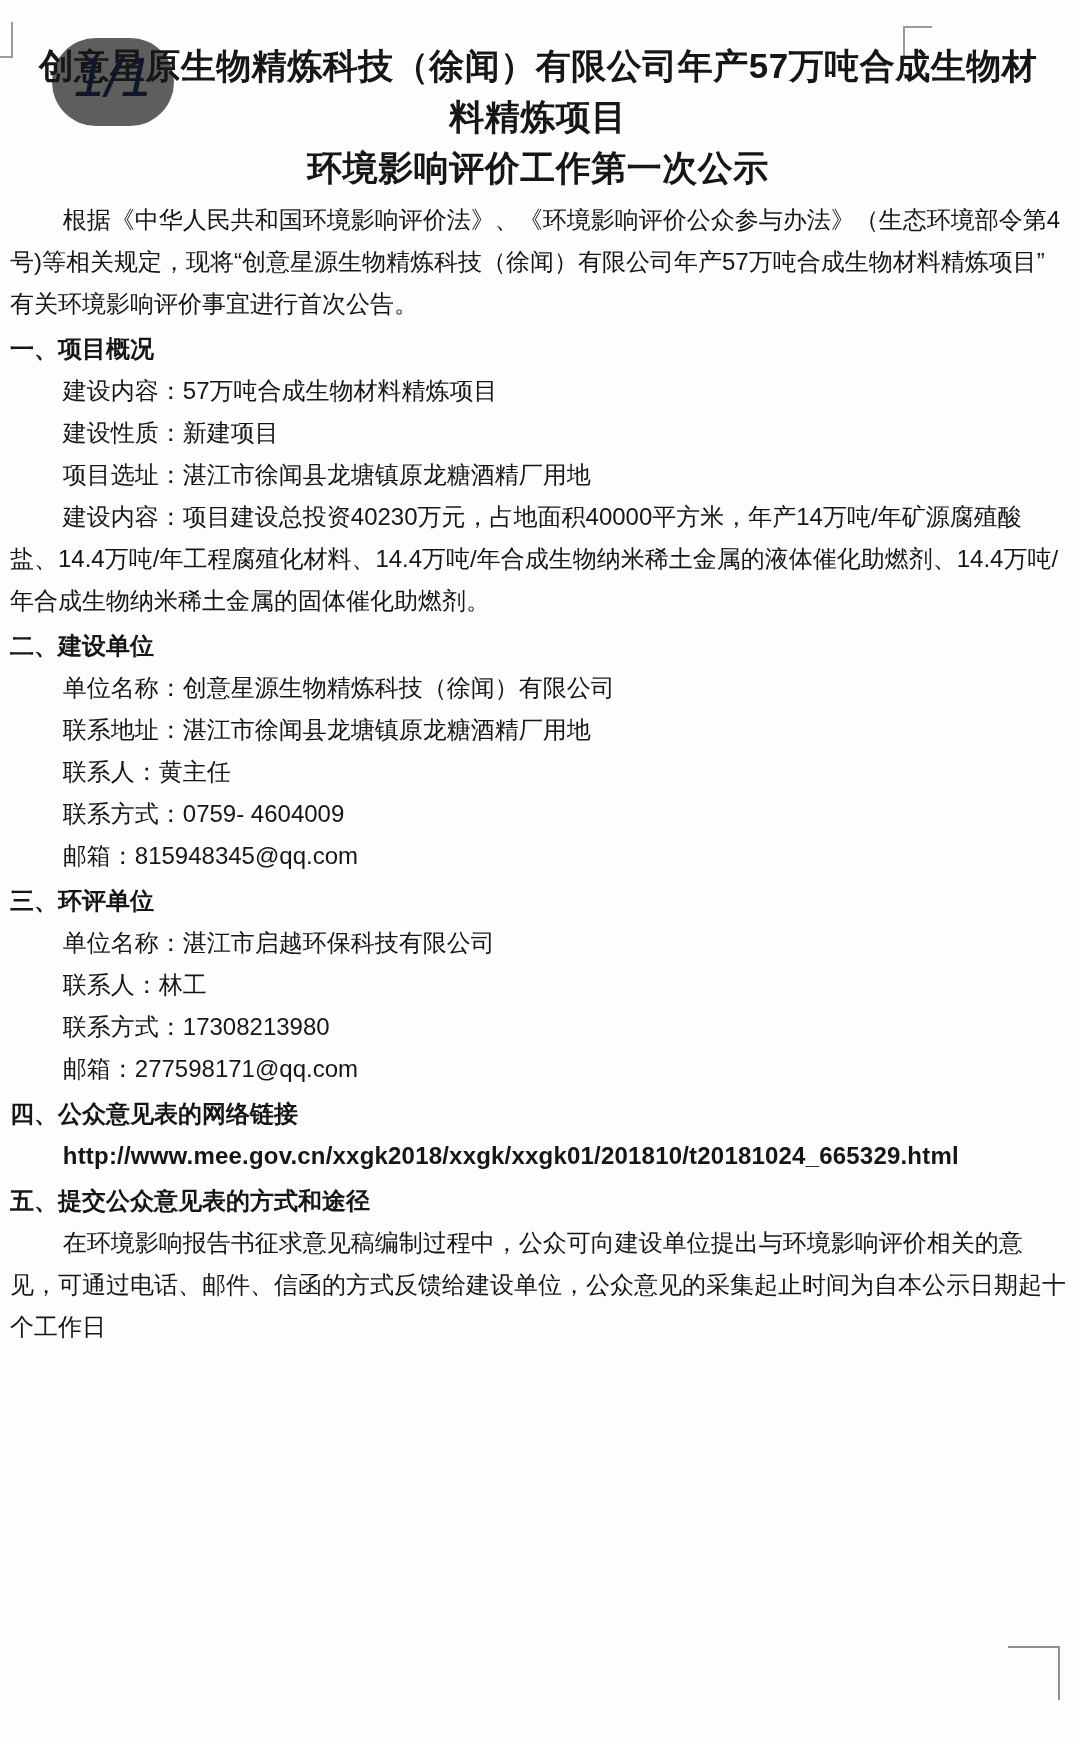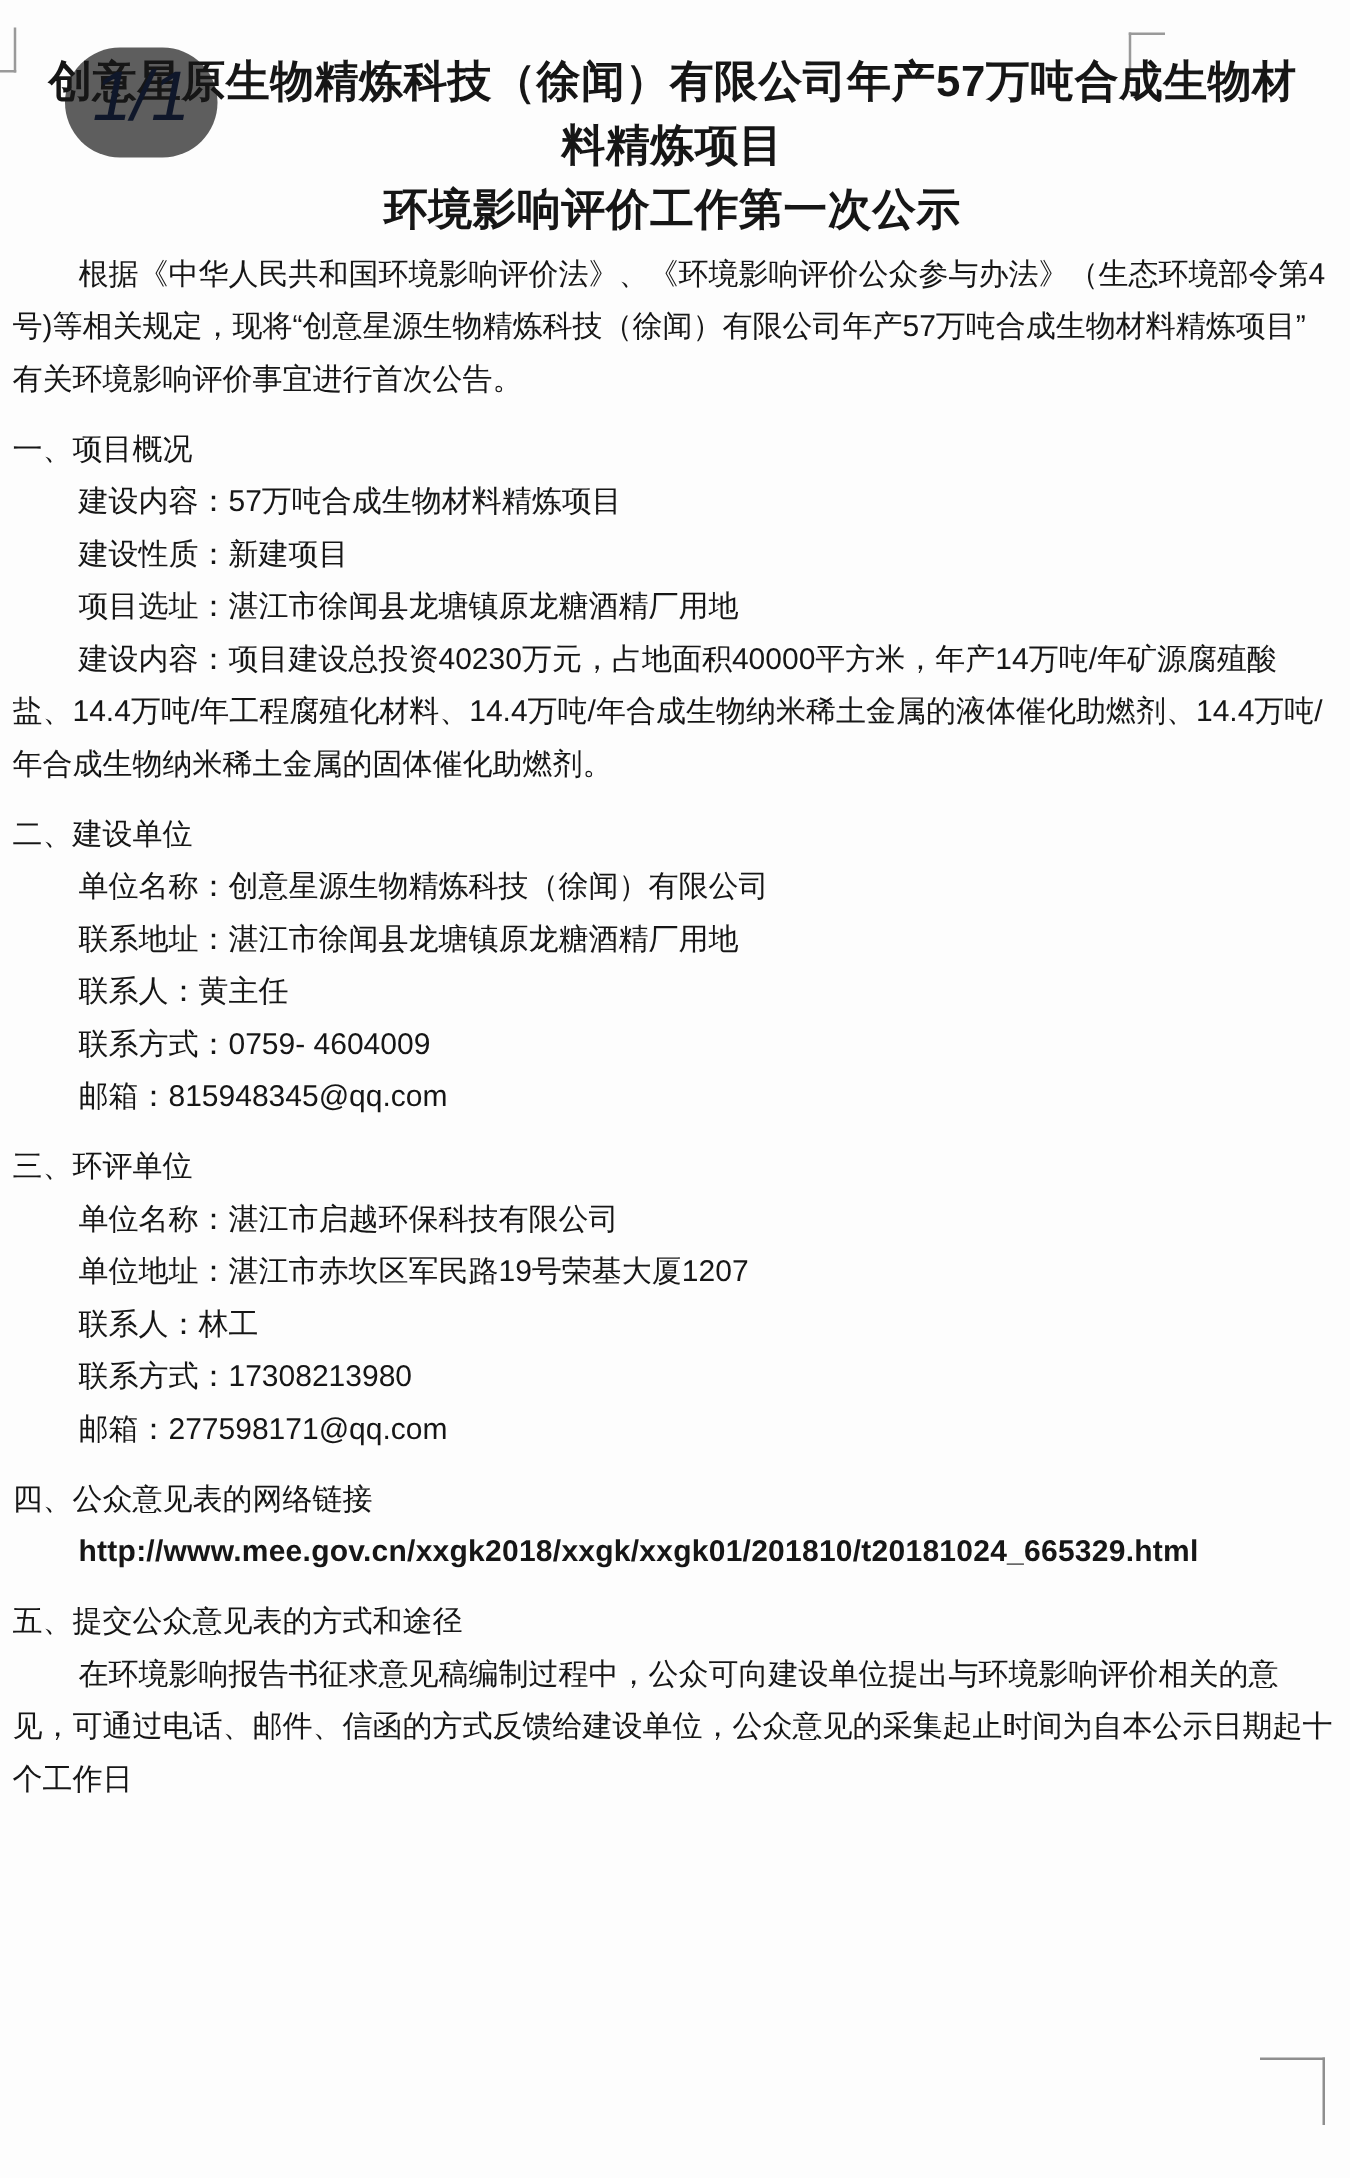--- a/index.html
+++ b/index.html
@@ -36,21 +36,21 @@
 
   .title-wrap {
     position: relative; z-index: 2;
     margin: 0 22px 6px 22px;
     text-align: center;
     font-size: 35px; font-weight: 700; line-height: 51px;
     letter-spacing: 0.5px;
   }
 
   p, h2 { margin: 0; font-size: 24px; line-height: 42px; font-weight: 400; }
-  h2 { font-weight: 400; margin-top: 14px; }
+  h2 { font-weight: 700; margin-top: 3px; }
   .indent { text-indent: 2.2em; }
   .url-line { letter-spacing: 0.2px; font-weight: bold; }
 
   .signature { margin-top: 26px; padding-right: 170px; text-align: right; }
   .signature p { line-height: 50px; }
 </style>
 </head>
 <body>
 
 <div class="mark mark-tl"></div>
@@ -82,21 +82,20 @@
     <p class="indent">单位名称：创意星源生物精炼科技（徐闻）有限公司</p>
     <p class="indent">联系地址：湛江市徐闻县龙塘镇原龙糖酒精厂用地</p>
     <p class="indent">联系人：黄主任</p>
     <p class="indent">联系方式：0759- 4604009</p>
     <p class="indent">邮箱：815948345@qq.com</p>
   </section>
 
   <section>
     <h2>三、环评单位</h2>
     <p class="indent">单位名称：湛江市启越环保科技有限公司</p>
-    <p class="indent">单位地址：湛江市赤坎区军民路19号荣基大厦1207</p>
     <p class="indent">联系人：林工</p>
     <p class="indent">联系方式：17308213980</p>
     <p class="indent">邮箱：277598171@qq.com</p>
   </section>
 
   <section>
     <h2>四、公众意见表的网络链接</h2>
     <p class="indent url-line">http://www.mee.gov.cn/xxgk2018/xxgk/xxgk01/201810/t20181024_665329.html</p>
   </section>
 

